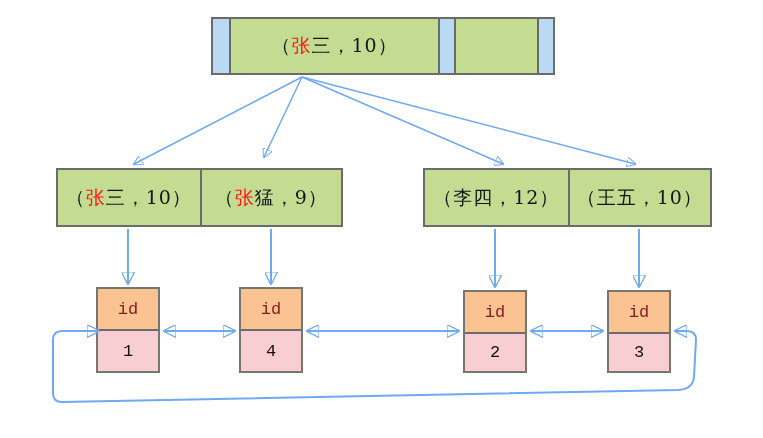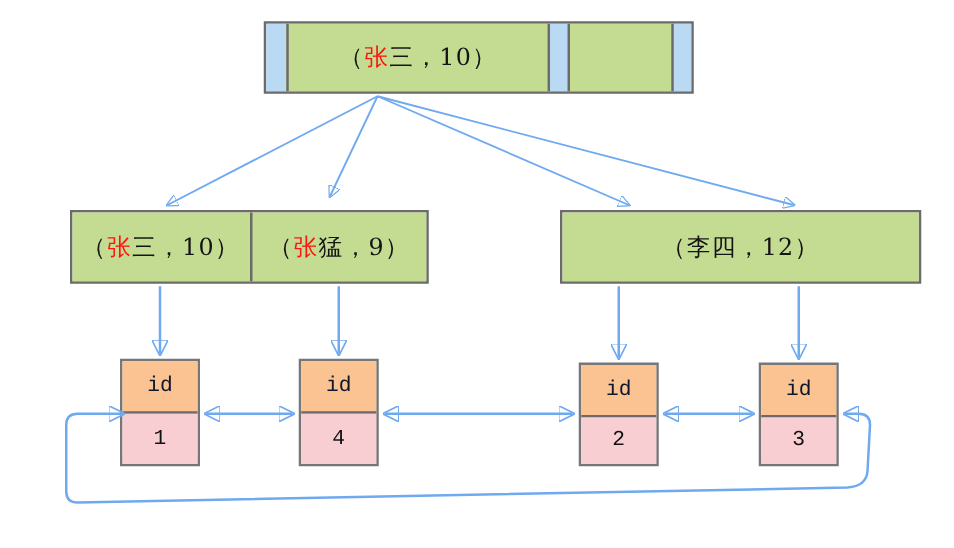--- a/index.html
+++ b/index.html
@@ -13,32 +13,32 @@
   .green{background:#c4dc92;}
   .blue{background:#bad9f3;}
   .keytext{font-size:19px;color:#141414;letter-spacing:1px;white-space:nowrap;}
   .red{color:#fc1410;}
   
   .root{left:211px;top:17px;width:344px;height:58px;}
   .ptr{flex:0 0 16px;}
   .root .green{flex:1 1 auto;}
   
   .branch-left{left:56px;top:168px;width:287px;height:59px;}
-  .branch-right{left:448px;top:168px;width:289px;height:59px;}
+  .branch-right{left:423px;top:168px;width:289px;height:59px;}
   .branch-cell{flex:1 1 50%;}
   
   .leaf{position:absolute;width:64px;box-sizing:border-box;border:2px solid #767676;
         display:flex;flex-direction:column;}
   .leaf-1{left:96px;top:287px;height:86px;}
   .leaf-2{left:239px;top:287px;height:86px;}
   .leaf-3{left:463px;top:290px;height:83px;}
   .leaf-4{left:607px;top:290px;height:83px;}
   .idcell{flex:0 0 40px;background:#fac391;border-bottom:2px solid #6b6b6b;
           display:flex;align-items:center;justify-content:center;
-          font-family:"Liberation Mono","DejaVu Sans Mono",monospace;font-size:17px;color:#0f172a;}
+          font-family:"Liberation Mono","DejaVu Sans Mono",monospace;font-size:17px;color:#7f1d1d;}
   .valcell{flex:1 1 auto;background:#f9ced3;
           display:flex;align-items:center;justify-content:center;
           font-family:"Liberation Mono","DejaVu Sans Mono",monospace;font-size:17px;color:#111;}
   
   .arrows{position:absolute;left:0;top:0;width:763px;height:438px;pointer-events:none;}
   .arrows path, .arrows line{stroke:#6fa9f0;fill:none;}
   .thin{stroke-width:1.5;}
   .thick{stroke-width:2;}
 </style>
 </head>
@@ -67,20 +67,25 @@
     <div class="cell green branch-cell keytext">
         <span>（</span>
         <span class="red">张</span>
         <span>猛，9）</span>
       </div>
   </div>
 
   <div class="node branch-right">
     <div class="cell green branch-cell keytext">
         <span>（李四，12）</span>
+        <span class="red"></span>
+        <span></span>
+      </div>
+    <div class="cell green branch-cell keytext">
+        <span>（王五，10）</span>
         <span class="red"></span>
         <span></span>
       </div>
   </div>
 
   <div class="leaf leaf-1">
     <div class="idcell">id</div>
     <div class="valcell">1</div>
   </div>
   <div class="leaf leaf-2">

